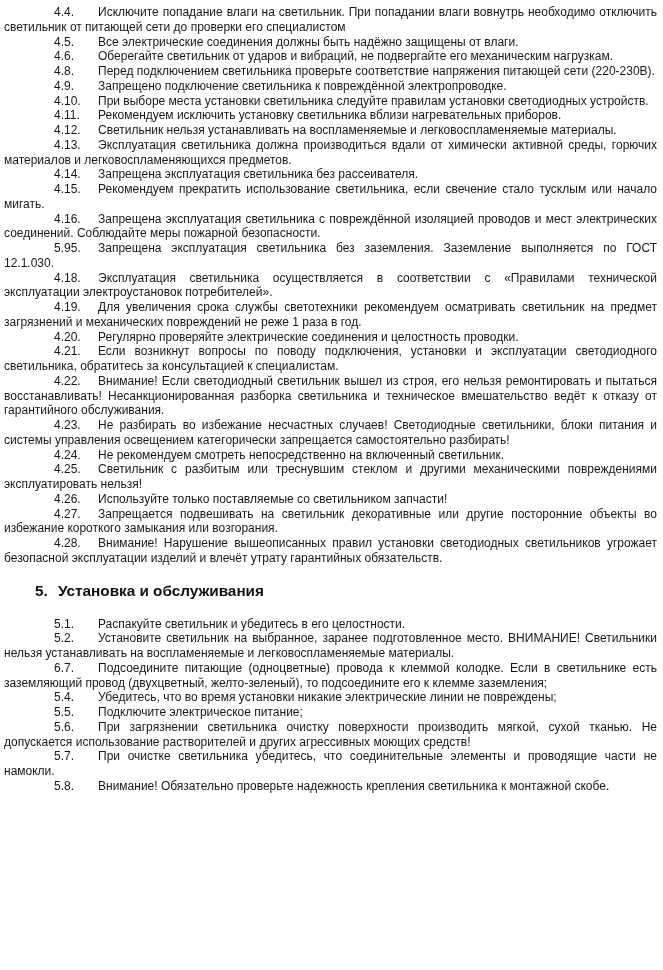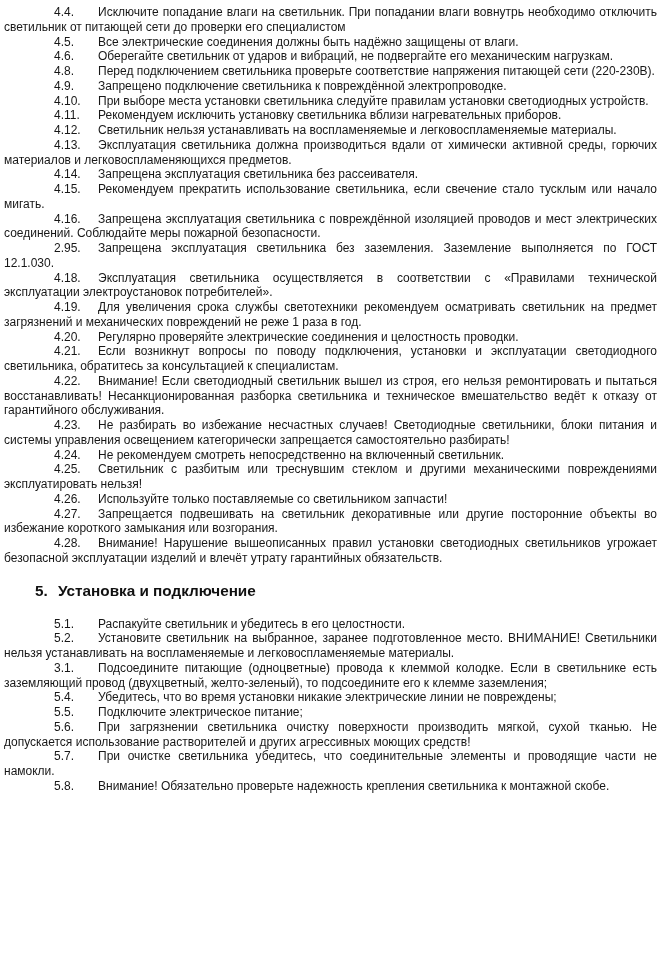--- a/index.html
+++ b/index.html
@@ -66,21 +66,21 @@
   <p class="para"><span class="num">4.12.</span><span class="txt">Светильник нельзя устанавливать на воспламеняемые и легковоспламеняемые материалы.</span></p>
 
   <p class="para"><span class="num">4.13.</span><span class="txt">Эксплуатация светильника должна производиться вдали от химически активной среды, горючих материалов и легковоспламеняющихся предметов.</span></p>
 
   <p class="para"><span class="num">4.14.</span><span class="txt">Запрещена эксплуатация светильника без рассеивателя.</span></p>
 
   <p class="para"><span class="num">4.15.</span><span class="txt">Рекомендуем прекратить использование светильника, если свечение стало тусклым или начало мигать.</span></p>
 
   <p class="para"><span class="num">4.16.</span><span class="txt">Запрещена эксплуатация светильника с повреждённой изоляцией проводов и мест электрических соединений. Соблюдайте меры пожарной безопасности.</span></p>
 
-  <p class="para"><span class="num">2.95.</span><span class="txt">Запрещена эксплуатация светильника без заземления. Заземление выполняется по ГОСТ 12.1.030.</span></p>
+  <p class="para"><span class="num">5.95.</span><span class="txt">Запрещена эксплуатация светильника без заземления. Заземление выполняется по ГОСТ 12.1.030.</span></p>
 
   <p class="para"><span class="num">4.18.</span><span class="txt">Эксплуатация светильника осуществляется в соответствии с «Правилами технической эксплуатации электроустановок потребителей».</span></p>
 
   <p class="para"><span class="num">4.19.</span><span class="txt">Для увеличения срока службы светотехники рекомендуем осматривать светильник на предмет загрязнений и механических повреждений не реже 1 раза в год.</span></p>
 
   <p class="para"><span class="num">4.20.</span><span class="txt">Регулярно проверяйте электрические соединения и целостность проводки.</span></p>
 
   <p class="para"><span class="num">4.21.</span><span class="txt">Если возникнут вопросы по поводу подключения, установки и эксплуатации светодиодного светильника, обратитесь за консультацией к специалистам.</span></p>
 
   <p class="para"><span class="num">4.22.</span><span class="txt">Внимание! Если светодиодный светильник вышел из строя, его нельзя ремонтировать и пытаться восстанавливать! Несанкционированная разборка светильника и техническое вмешательство ведёт к отказу от гарантийного обслуживания.</span></p>
@@ -90,27 +90,27 @@
   <p class="para"><span class="num">4.24.</span><span class="txt">Не рекомендуем смотреть непосредственно на включенный светильник.</span></p>
 
   <p class="para"><span class="num">4.25.</span><span class="txt">Светильник с разбитым или треснувшим стеклом и другими механическими повреждениями эксплуатировать нельзя!</span></p>
 
   <p class="para"><span class="num">4.26.</span><span class="txt">Используйте только поставляемые со светильником запчасти!</span></p>
 
   <p class="para"><span class="num">4.27.</span><span class="txt">Запрещается подвешивать на светильник декоративные или другие посторонние объекты во избежание короткого замыкания или возгорания.</span></p>
 
   <p class="para"><span class="num">4.28.</span><span class="txt">Внимание! Нарушение вышеописанных правил установки светодиодных светильников угрожает безопасной эксплуатации изделий и влечёт утрату гарантийных обязательств.</span></p>
 </div>
-  <h2 class="section-heading"><span class="hnum">5.</span><span>Установка и подключение</span></h2>
+  <h2 class="section-heading"><span class="hnum">5.</span><span>Установка и обслуживания</span></h2>
   <div>
   <p class="para"><span class="num">5.1.</span><span class="txt">Распакуйте светильник и убедитесь в его целостности.</span></p>
 
   <p class="para"><span class="num">5.2.</span><span class="txt">Установите светильник на выбранное, заранее подготовленное место. ВНИМАНИЕ! Светильники нельзя устанавливать на воспламеняемые и легковоспламеняемые материалы.</span></p>
 
-  <p class="para"><span class="num">3.1.</span><span class="txt">Подсоедините питающие (одноцветные) провода к клеммой колодке. Если в светильнике есть заземляющий провод (двухцветный, желто-зеленый), то подсоедините его к клемме заземления;</span></p>
+  <p class="para"><span class="num">6.7.</span><span class="txt">Подсоедините питающие (одноцветные) провода к клеммой колодке. Если в светильнике есть заземляющий провод (двухцветный, желто-зеленый), то подсоедините его к клемме заземления;</span></p>
 
   <p class="para"><span class="num">5.4.</span><span class="txt">Убедитесь, что во время установки никакие электрические линии не повреждены;</span></p>
 
   <p class="para"><span class="num">5.5.</span><span class="txt">Подключите электрическое питание;</span></p>
 
   <p class="para"><span class="num">5.6.</span><span class="txt">При загрязнении светильника очистку поверхности производить мягкой, сухой тканью. Не допускается использование растворителей и других агрессивных моющих средств!</span></p>
 
   <p class="para"><span class="num">5.7.</span><span class="txt">При очистке светильника убедитесь, что соединительные элементы и проводящие части не намокли.</span></p>
 
   <p class="para"><span class="num">5.8.</span><span class="txt">Внимание! Обязательно проверьте надежность крепления светильника к монтажной скобе.</span></p>

